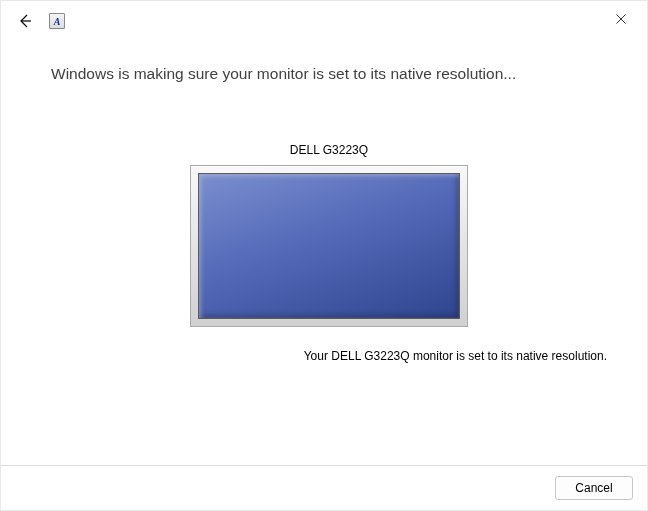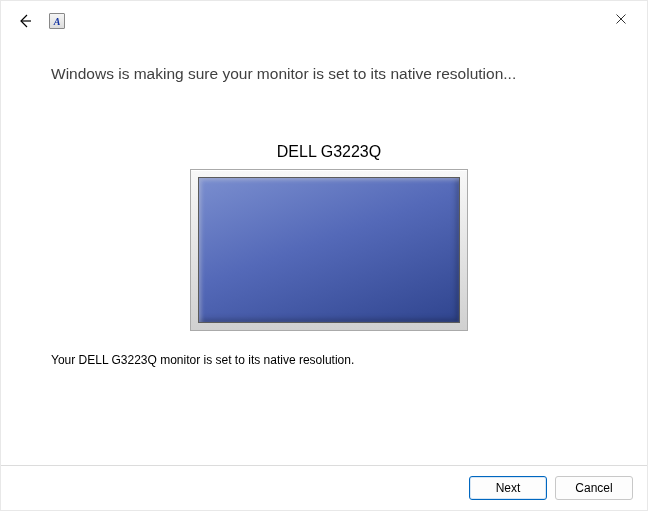--- a/index.html
+++ b/index.html
@@ -54,21 +54,21 @@
   .heading {
     color: #404040;
     font-size: 15.5px;
     font-weight: 400;
     margin-bottom: 60px;
   }
   .monitor-block {
     text-align: center;
   }
   .monitor-label {
-    font-size: 16px;
+    font-size: 12px;
     margin-bottom: 8px;
   }
   .monitor-frame {
     width: 278px;
     height: 162px;
     margin: 0 auto;
     background: linear-gradient(#f8f8f8, #d0d0d0);
     border: 1px solid #aaa;
     padding: 7px;
     box-shadow: inset 0 1px 0 #fff;
@@ -77,21 +77,21 @@
     width: 100%;
     height: 100%;
     background: linear-gradient(160deg, #7a8ecf 0%, #5469b8 45%, #30458f 100%);
     border: 1px solid #5b5b5b;
     box-shadow: inset 2px 2px 4px rgba(255,255,255,0.35), inset -2px -2px 6px rgba(0,0,0,0.3);
   }
   .status-text {
     margin-top: 22px;
     font-size: 12px;
     color: #000;
-    text-align: left;
+    text-align: right;
   }
   .footer {
     position: absolute;
     bottom: 0; left: 0; right: 0;
     border-top: 1px solid #dcdcdc;
     background: #ffffff;
     padding: 10px 14px;
     display: flex;
     justify-content: flex-end;
     gap: 8px;
@@ -138,15 +138,14 @@
   <div class="monitor-block">
     <div class="monitor-label">DELL G3223Q</div>
     <div class="monitor-frame">
       <div class="monitor-screen"></div>
     </div>
     <div class="status-text">Your DELL G3223Q monitor is set to its native resolution.</div>
   </div>
 </div>
 
 <div class="footer">
-  <button class="btn primary">Next</button>
   <button class="btn">Cancel</button>
 </div>
 
 </body></html>

